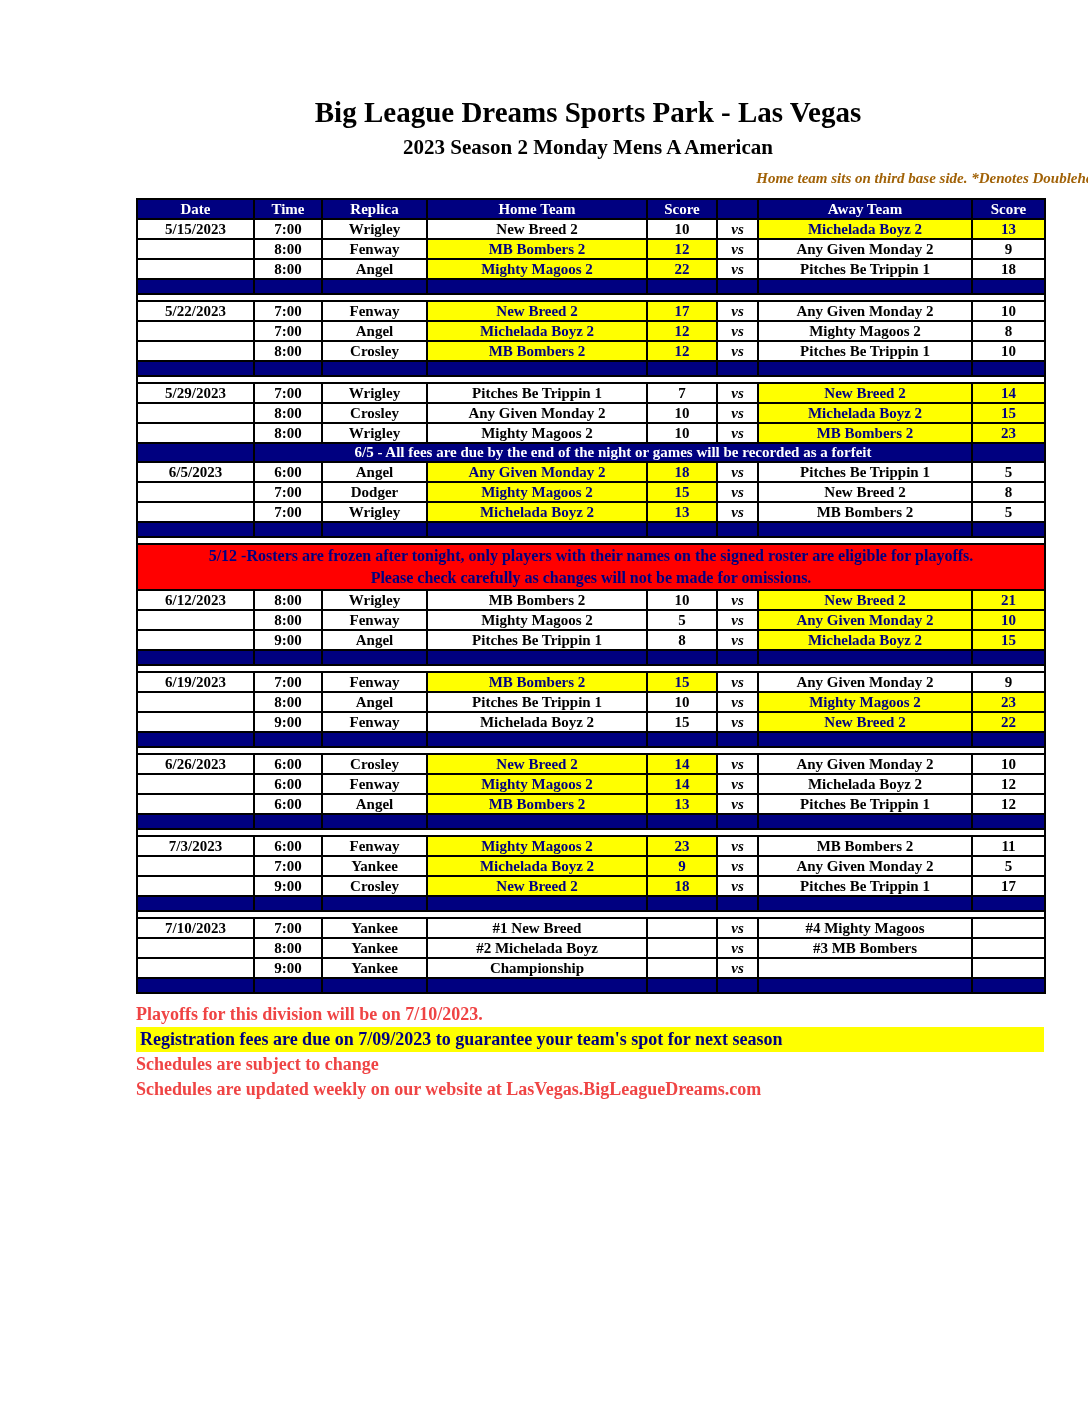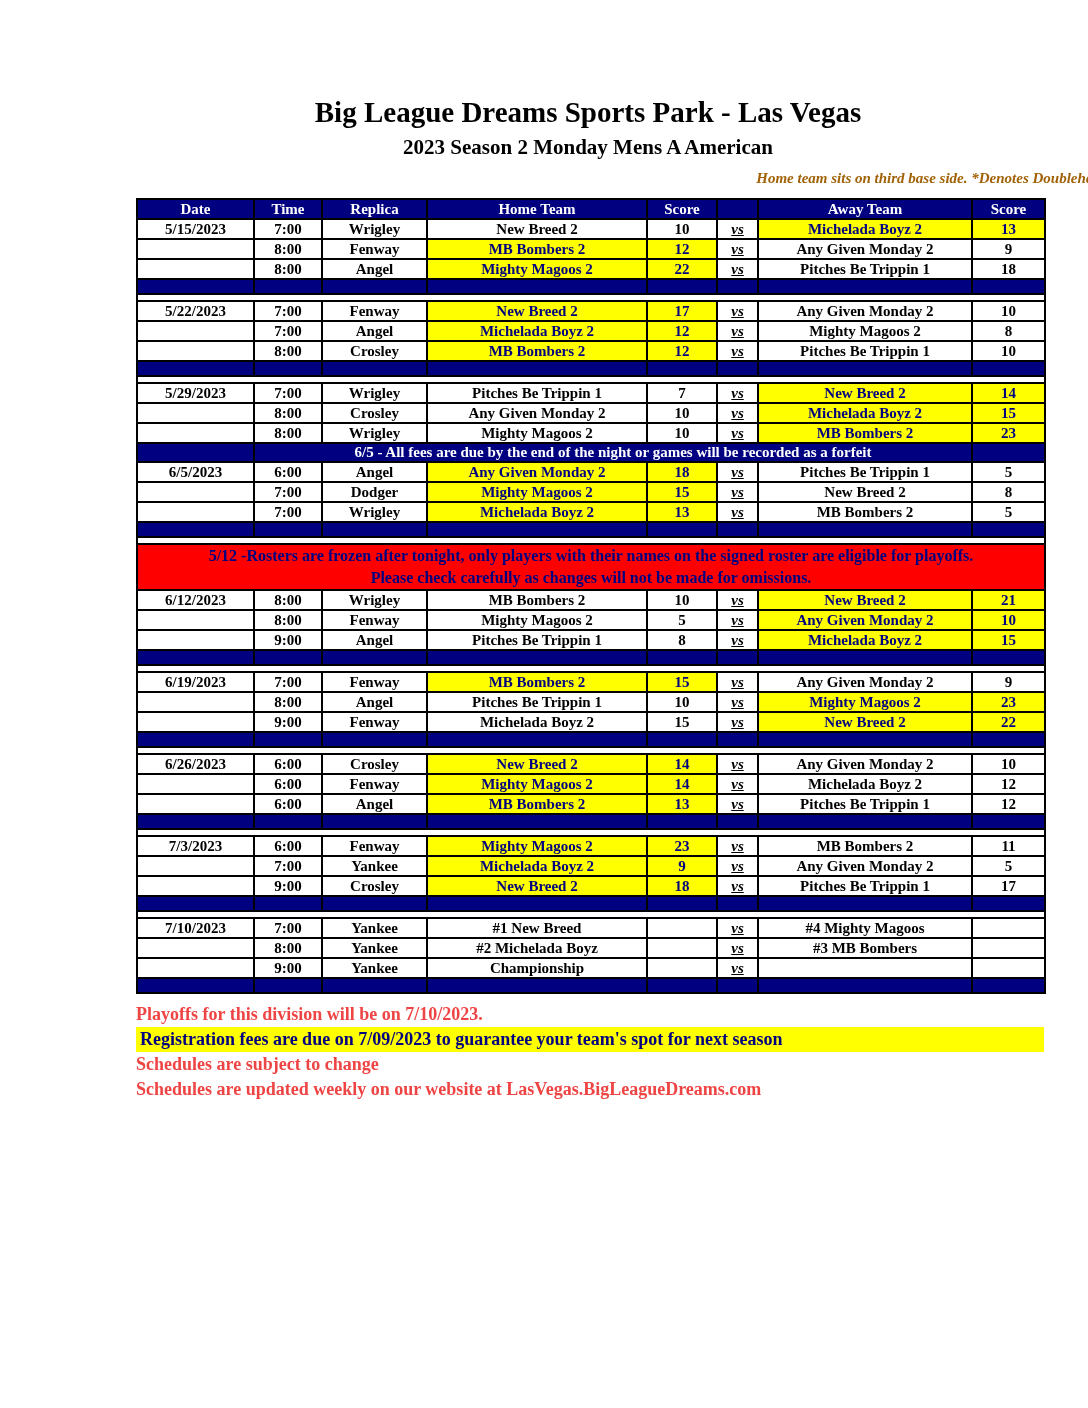--- a/index.html
+++ b/index.html
@@ -26,21 +26,21 @@
     border-collapse:collapse;border:2px solid #000;
   }
   table.schedule td, table.schedule th{
     border:2px solid #000;padding:0 2px;overflow:hidden;white-space:nowrap;
     font-weight:bold;font-size:15px;text-align:center;vertical-align:middle;
     height:18px;line-height:18px;
   }
   tr.game-row td{height:18px;}
   th.col-header{background:var(--navy);color:#ffffff;height:18px;}
   td.cell-win{background:var(--yellow);color:var(--navy);}
-  td.vs-cell{font-style:italic;font-size:13px;text-decoration:underline;}
+  td.vs-cell{font-style:italic;font-size:13px;}
   tr.separator-row td{background:var(--navy);height:13px;line-height:13px;}
   tr.gap-row td{border-left:2px solid #000;border-right:2px solid #000;border-top:none;border-bottom:none;height:5px;line-height:5px;padding:0;}
   tr.note-row td{background:var(--navy);color:#ffffff;height:17px;line-height:17px;font-size:15px;}
   tr.banner-row td{
     background:var(--red);color:var(--navy);height:44px;line-height:22px;
     font-size:16px;white-space:normal;
   }
   .footer{margin:8px 0 0 92px;width:908px;}
   .footer-line{
     font-size:18px;font-weight:bold;color:#ef4444;

